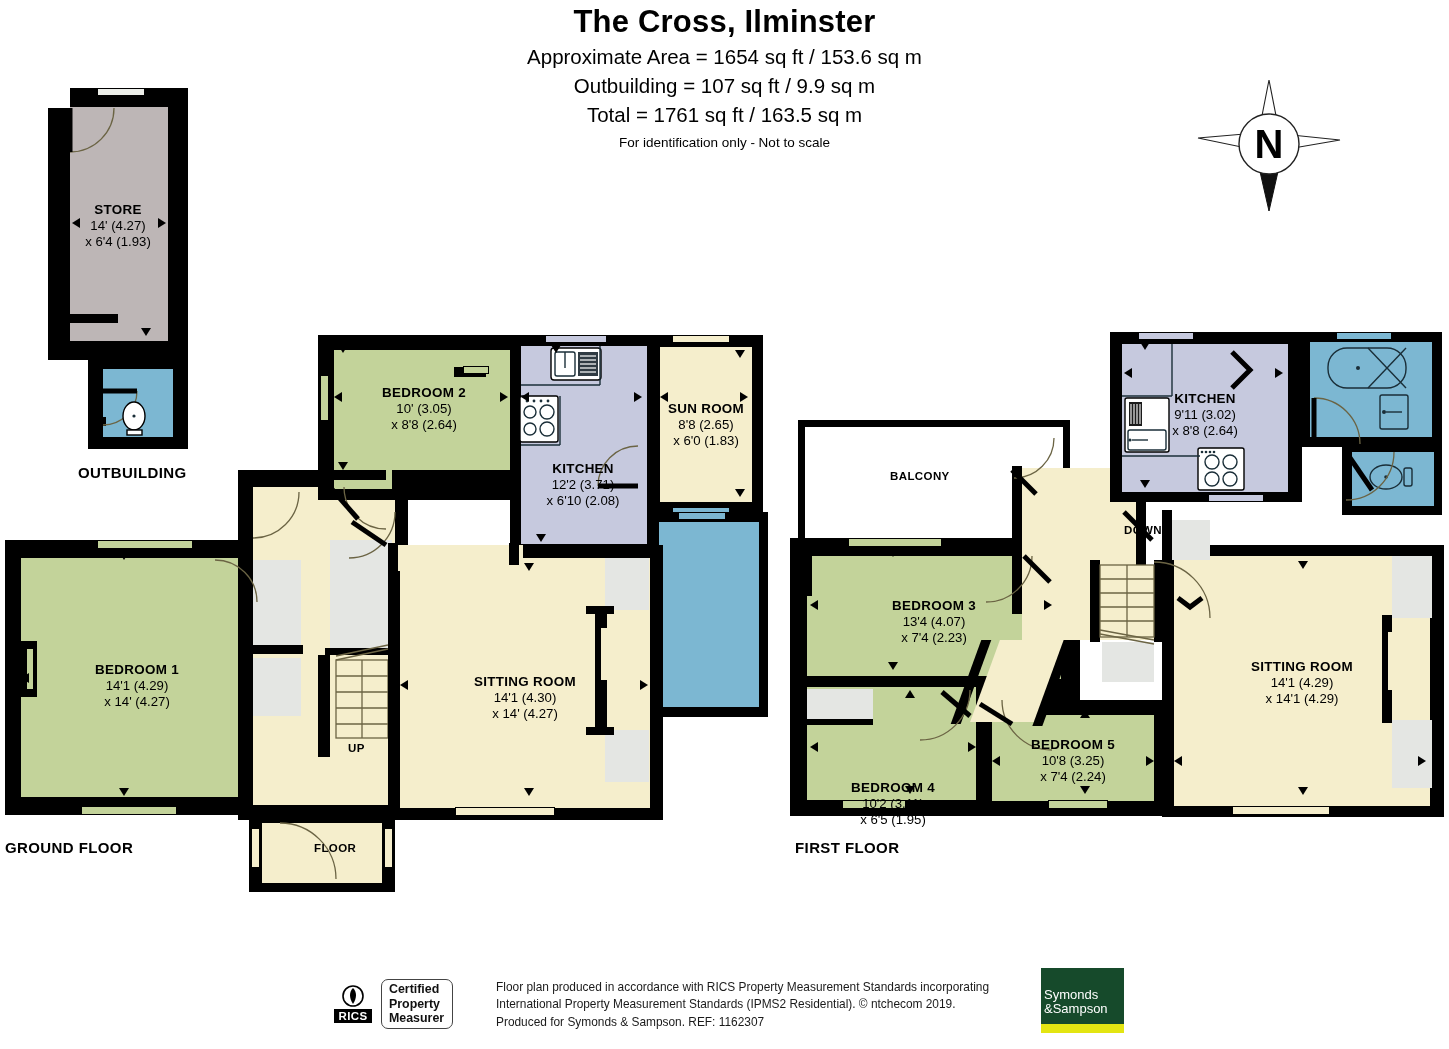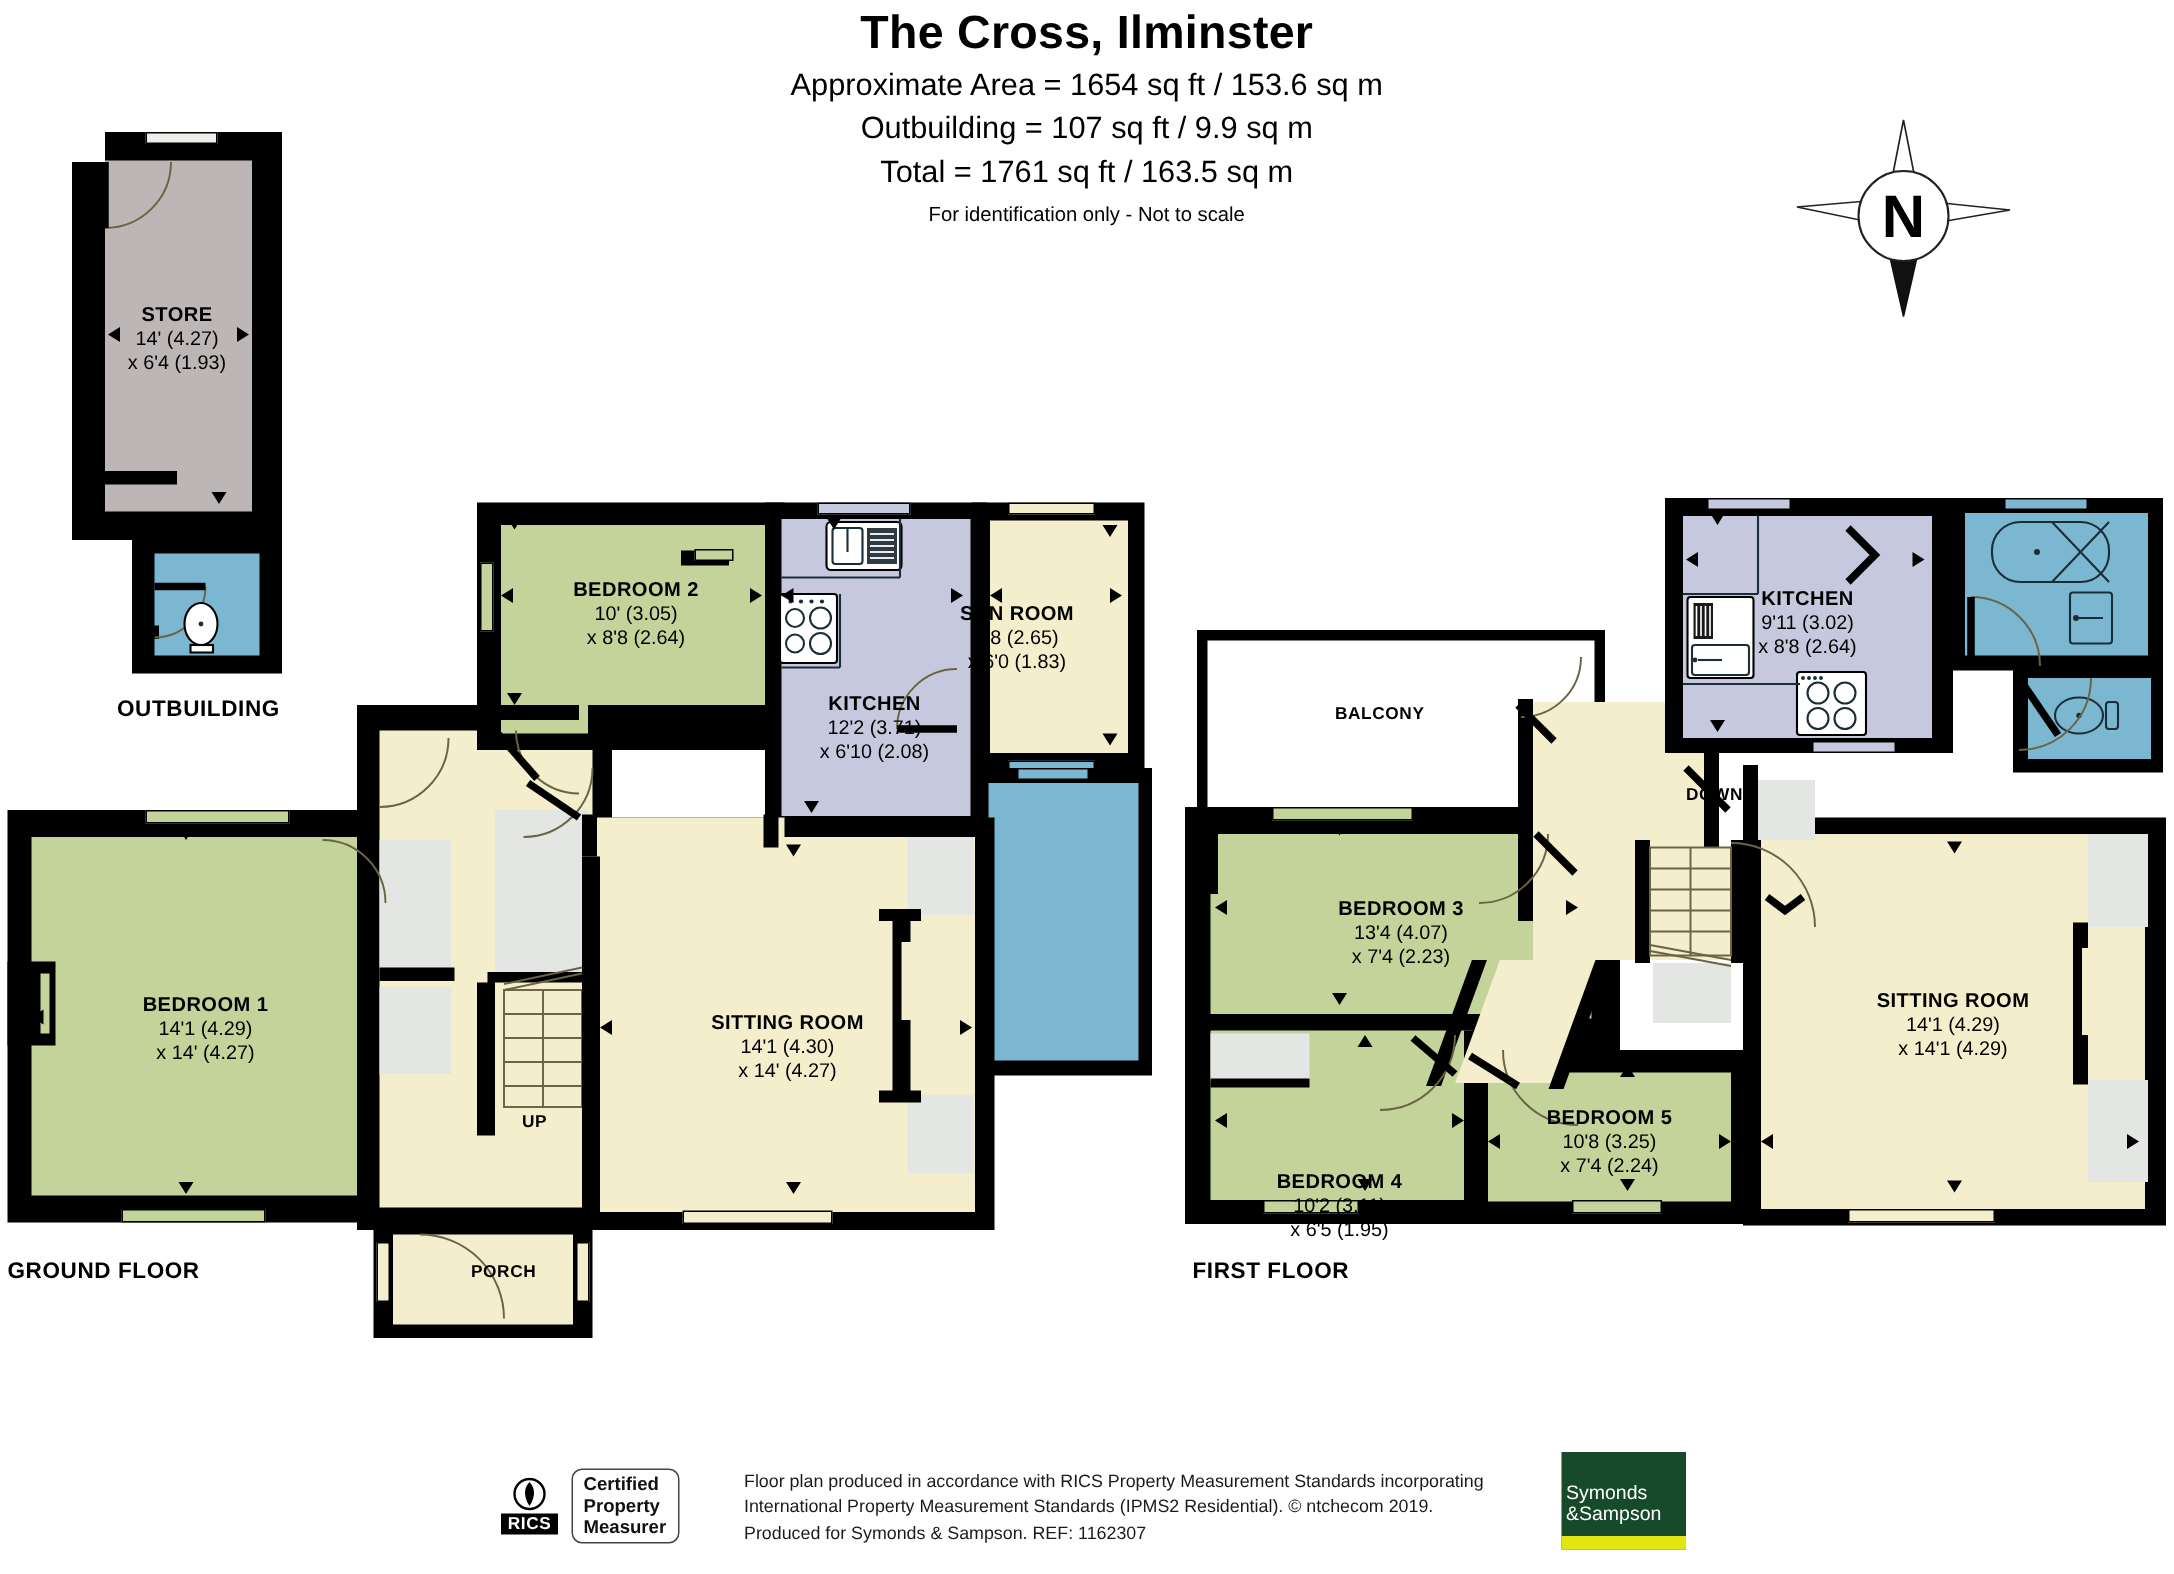--- a/index.html
+++ b/index.html
@@ -384,34 +384,34 @@
       <div class="dm">10' (3.05)</div>
       <div class="dm">x 8'8 (2.64)</div>
     </div>
 
     <div class="lbl" style="left:518px;top:461px;width:130px;">
       <div class="nm">KITCHEN</div>
       <div class="dm">12'2 (3.71)</div>
       <div class="dm">x 6'10 (2.08)</div>
     </div>
 
-    <div class="lbl" style="left:628px;top:401px;width:100px;">
+    <div class="lbl" style="left:656px;top:401px;width:100px;">
       <div class="nm">SUN ROOM</div>
       <div class="dm">8'8 (2.65)</div>
       <div class="dm">x 6'0 (1.83)</div>
     </div>
 
     <div class="lbl" style="left:400px;top:674px;width:250px;">
       <div class="nm">SITTING ROOM</div>
       <div class="dm">14'1 (4.30)</div>
       <div class="dm">x 14' (4.27)</div>
     </div>
 
     <div class="smalllbl" style="left:348px;top:742px;">UP</div>
-    <div class="smalllbl" style="left:314px;top:842px;">PORCH</div>
+    <div class="smalllbl" style="left:314px;top:842px;">FLOOR</div>
   </div>
   <div class="floorlbl" style="left:5px;top:839px;">GROUND FLOOR</div>
 
   <div class="plan" style="left:780px;top:0;width:669px;height:900px;">
 
     <div class="wall" style="left:18px;top:420px;width:272px;height:125px;"></div>
     <div class="white" style="position:absolute;left:25px;top:427px;width:258px;height:118px;"></div>
     <div class="smalllbl" style="left:110px;top:470px;">BALCONY</div>
 
     <div class="wall" style="left:10px;top:538px;width:290px;height:278px;"></div>

